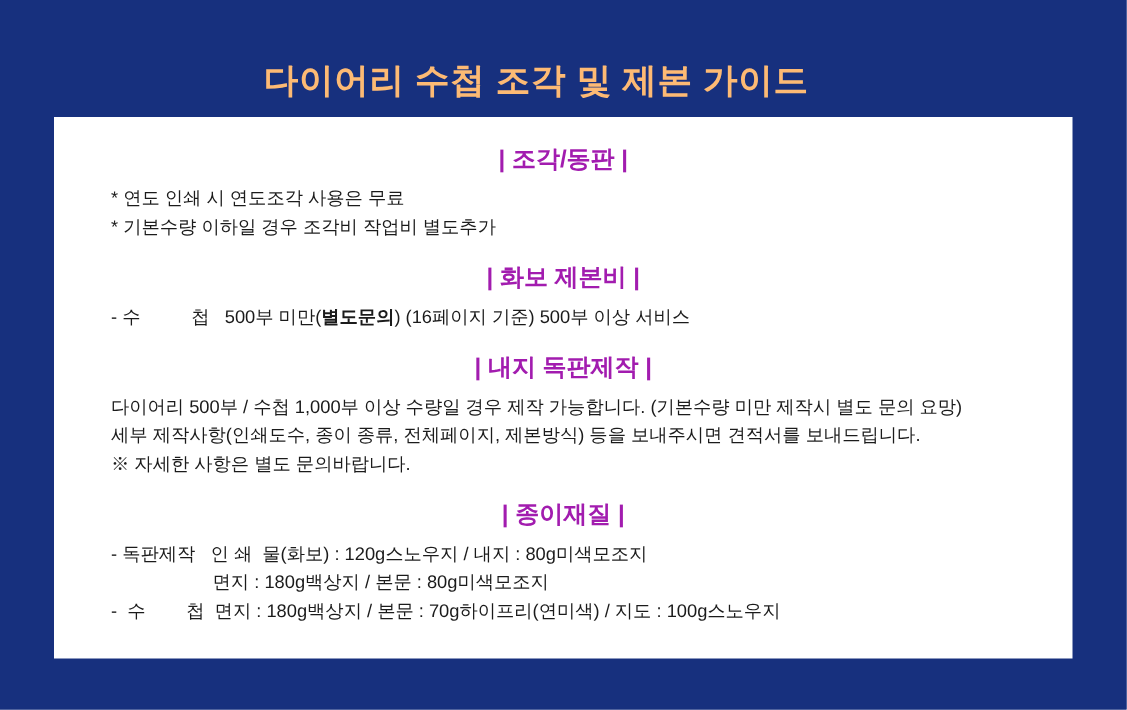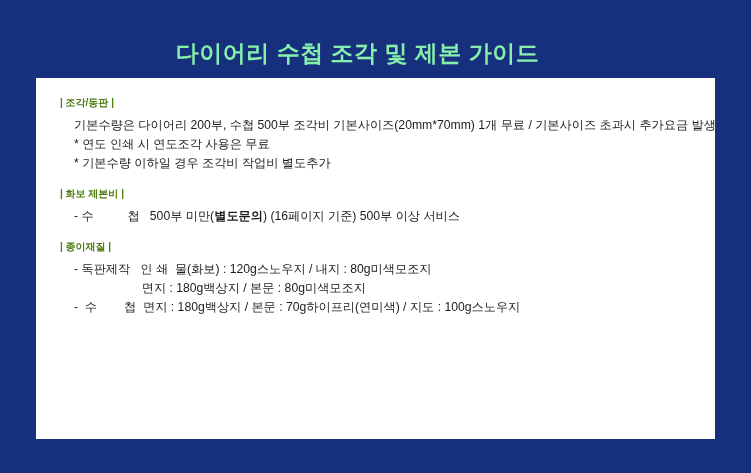--- a/index.html
+++ b/index.html
@@ -19,44 +19,45 @@
     height: 473px;
     background: #17307e;
     box-sizing: border-box;
   }
   .title {
     position: absolute;
     top: 38px;
     left: 0;
     width: 715px;
     text-align: center;
-    color: #86efac;
+    color: #fdba74;
     font-size: 23px;
     font-weight: bold;
     letter-spacing: 0.5px;
   }
   .card {
     position: absolute;
     top: 78px;
     left: 36px;
     width: 679px;
     height: 361px;
     background: #ffffff;
     box-sizing: border-box;
     padding: 18px 24px 12px 24px;
   }
   .section {
     margin-bottom: 14px;
   }
   .sec-head {
-    color: #4d7c0f;
-    font-size: 10px;
+    color: #a21caf;
+    font-size: 16px;
     font-weight: bold;
     margin-bottom: 6px;
     letter-spacing: 0px;
+    text-align: center;
   }
   .line {
     color: #1b1b1b;
     font-size: 12.2px;
     line-height: 19px;
     white-space: pre;
   }
   .line.ind1 { padding-left: 14px; }
   .line.ind2 { padding-left: 14px; }
   .line.ind3 { padding-left: 14px; }
@@ -66,30 +67,35 @@
 <body>
 
 <div class="page">
 
   <div class="title">다이어리 수첩 조각 및 제본 가이드</div>
 
   <div class="card">
 
     <div class="section">
       <div class="sec-head">| 조각/동판 |</div>
-      <div class="line ind1">기본수량은 다이어리 200부, 수첩 500부 조각비 기본사이즈(20mm*70mm) 1개 무료 / 기본사이즈 초과시 추가요금 발생</div>
       <div class="line ind1">* 연도 인쇄 시 연도조각 사용은 무료</div>
       <div class="line ind1">* 기본수량 이하일 경우 조각비 작업비 별도추가</div>
     </div>
 
     <div class="section">
       <div class="sec-head">| 화보 제본비 |</div>
       <div class="line ind2"><span>- 수          첩   500부 미만(</span><span class="b">별도문의</span><span>) (16페이지 기준) 500부 이상 서비스</span></div>
     </div>
 
+    <div class="section">
+      <div class="sec-head">| 내지 독판제작 |</div>
+      <div class="line ind3">다이어리 500부 / 수첩 1,000부 이상 수량일 경우 제작 가능합니다. (기본수량 미만 제작시 별도 문의 요망)</div>
+      <div class="line ind3">세부 제작사항(인쇄도수, 종이 종류, 전체페이지, 제본방식) 등을 보내주시면 견적서를 보내드립니다.</div>
+      <div class="line ind3">※ 자세한 사항은 별도 문의바랍니다.</div>
+    </div>
 
     <div class="section">
       <div class="sec-head">| 종이재질 |</div>
       <div class="line ind3">- 독판제작   인 쇄  물(화보) : 120g스노우지 / 내지 : 80g미색모조지</div>
       <div class="line ind3">                    면지 : 180g백상지 / 본문 : 80g미색모조지</div>
       <div class="line ind3">-  수        첩  면지 : 180g백상지 / 본문 : 70g하이프리(연미색) / 지도 : 100g스노우지</div>
     </div>
 
   </div>
 </div>

